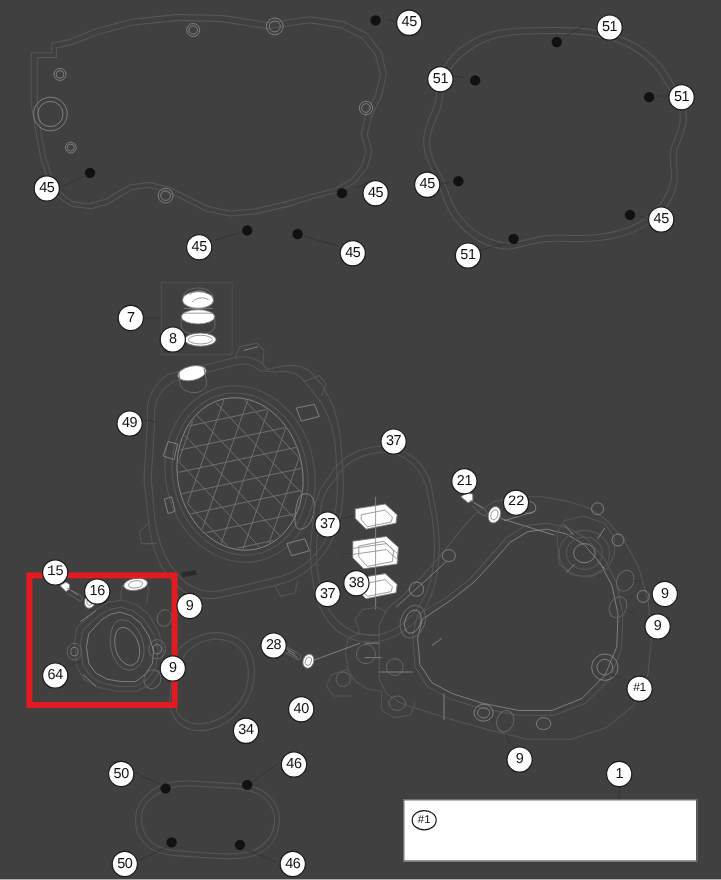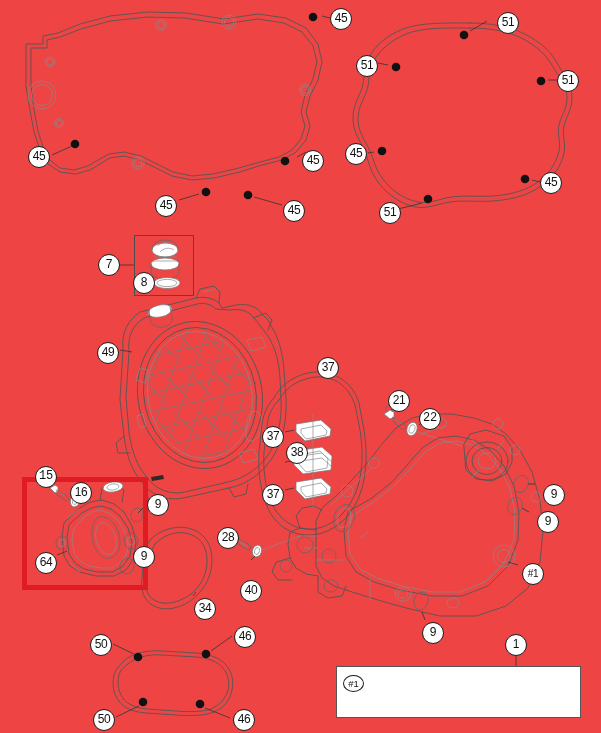--- a/index.html
+++ b/index.html
@@ -7,21 +7,21 @@
     padding: 0;
     background: #ffffff;
   }
   body {
     font-family: "Liberation Sans", sans-serif;
   }
   #sheet {
     position: relative;
     width: 601px;
     height: 733px;
-    background: #ef4444;
+    background: #404040;
     overflow: hidden;
   }
   #sheet svg.layer {
     position: absolute;
     left: 0;
     top: 0;
     width: 601px;
     height: 733px;
   }
   .callout {
@@ -515,24 +515,24 @@
       <div class="callout" style="left: 302px; top: 150px;">45</div>
       <div class="callout" style="left: 345px; top: 143px;">45</div>
       <div class="callout" style="left: 540px; top: 172px;">45</div>
       <div class="callout" style="left: 155px; top: 195px;">45</div>
       <div class="callout" style="left: 283px; top: 200px;">45</div>
       <div class="callout" style="left: 379px; top: 202px;">51</div>
       <div class="callout" style="left: 98px; top: 254px;">7</div>
       <div class="callout" style="left: 133px; top: 272px;">8</div>
       <div class="callout" style="left: 97px; top: 342px;">49</div>
       <div class="callout" style="left: 317px; top: 357px;">37</div>
-      <div class="callout" style="left: 388px; top: 390px;">21</div>
+      <div class="callout" style="left: 376px; top: 390px;">21</div>
       <div class="callout" style="left: 419px; top: 408px; font-family: Liberation Mono, monospace;">22</div>
       <div class="callout" style="left: 262px; top: 426px;">37</div>
-      <div class="callout" style="left: 262px; top: 442px; margin-left: 24px;">38</div>
+      <div class="callout" style="left: 262px; top: 475px; margin-left: 24px;">38</div>
       <div class="callout" style="left: 262px; top: 484px;">37</div>
       <div class="callout" style="left: 35px; top: 466px; font-family: Liberation Mono, monospace;">15</div>
       <div class="callout" style="left: 70px; top: 482px;">16</div>
       <div class="callout" style="left: 147px; top: 494px;">9</div>
       <div class="callout" style="left: 543px; top: 484px;">9</div>
       <div class="callout" style="left: 537px; top: 511px;">9</div>
       <div class="callout" style="left: 217px; top: 527px;">28</div>
       <div class="callout" style="left: 133px; top: 546px;">9</div>
       <div class="callout" style="left: 35px; top: 552px;">64</div>
       <div class="callout" style="left: 240px; top: 580px;">40</div>

